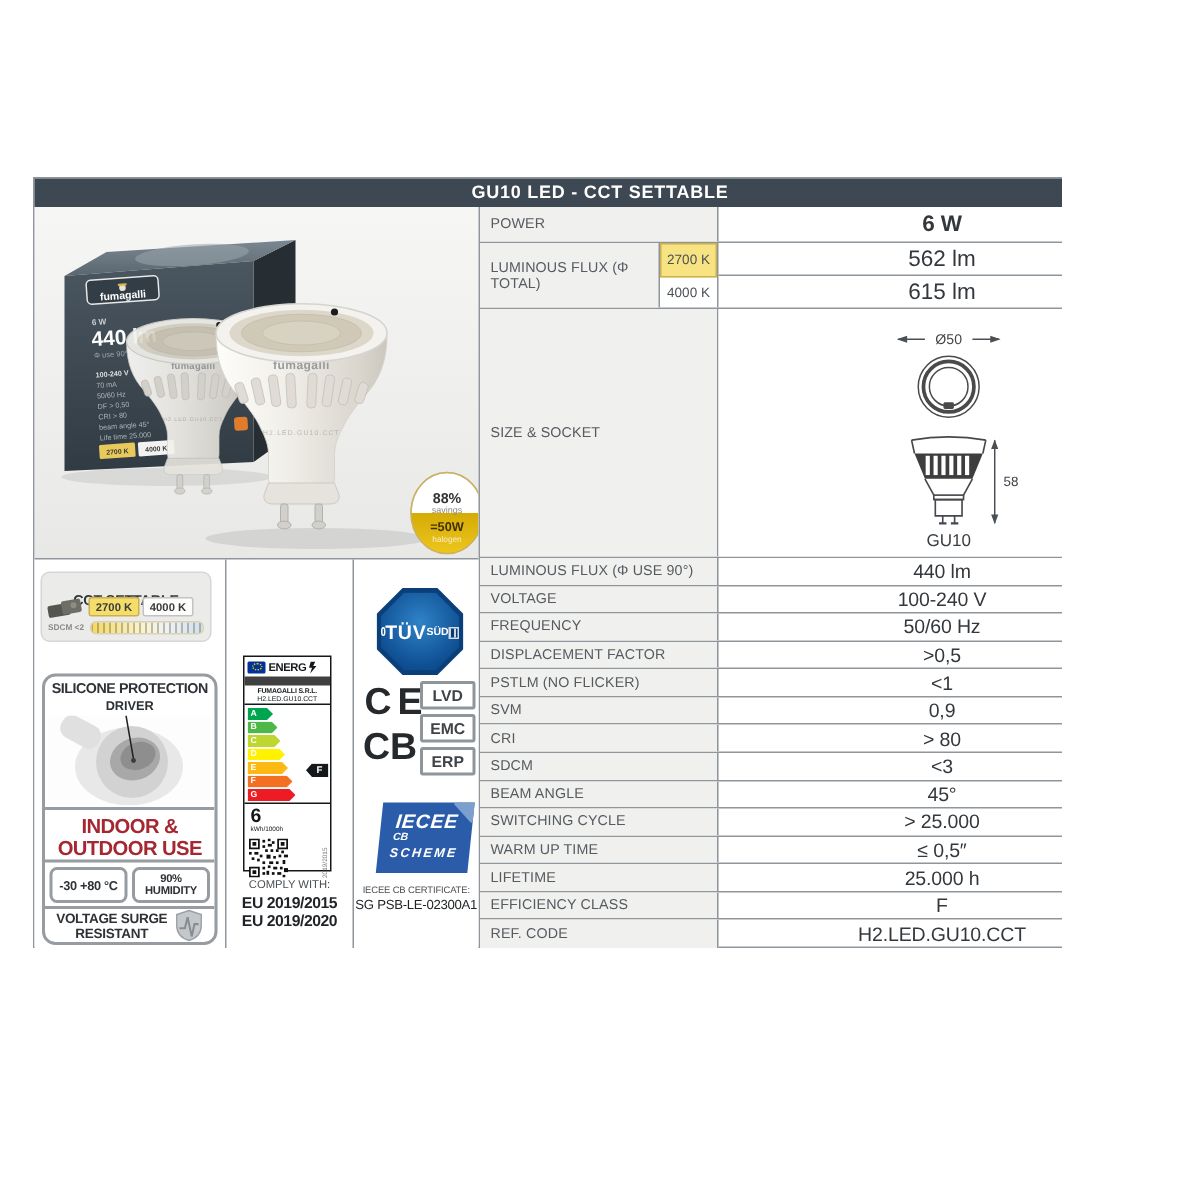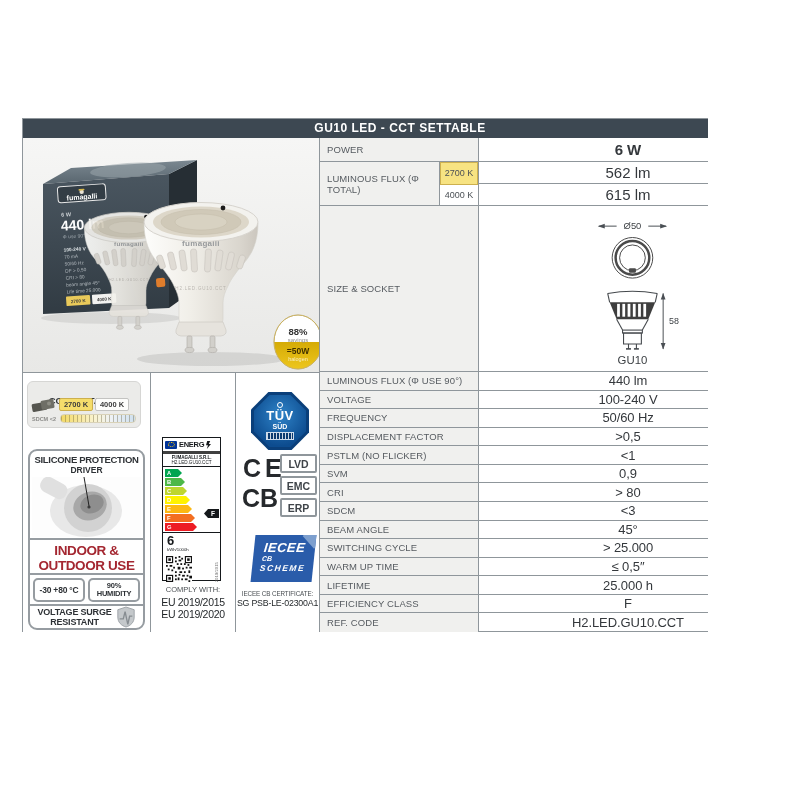--- a/index.html
+++ b/index.html
@@ -49,21 +49,21 @@
   .prot-driver{text-align:center;font-size:8.5px;font-weight:bold;color:#2e3236;margin-top:0px;}
   .drv-photo{position:absolute;left:2px;top:26px;}
   .prot-sec2{position:absolute;top:87px;left:0;right:0;height:33px;border-top:2px solid #969ca1;text-align:center;font-weight:bold;font-size:13.5px;line-height:15px;padding-top:3px;letter-spacing:-.4px;box-sizing:border-box;}
   .prot-row{position:absolute;top:122px;left:0;right:0;height:31px;border-top:2px solid #969ca1;display:flex;gap:3px;padding:3px 3px 2px;box-sizing:border-box;justify-content:center;}
   .mini{flex:1;border:2px solid #969ca1;border-radius:5px;display:flex;flex-direction:column;align-items:center;justify-content:center;font-weight:bold;color:#2e3236;box-sizing:border-box;background:#fff;}
   .mini .t1{font-size:8.5px;letter-spacing:-.2px;}
   .mini .t2{font-size:7.5px;line-height:8px;letter-spacing:-.2px;}
   .prot-surge{position:absolute;top:153px;left:0;right:0;bottom:0;border-top:2px solid #969ca1;display:flex;align-items:center;justify-content:center;gap:4px;font-weight:bold;font-size:9px;color:#2e3236;text-align:center;line-height:10px;letter-spacing:-.2px;}
   
   .enl{position:absolute;left:11px;top:64px;width:59px;height:144px;border:1px solid #15181b;background:#fff;box-sizing:border-box;}
-  .enl-head{height:11px;display:flex;align-items:center;gap:2px;padding:1px 2px;border-bottom:3px solid #404040;box-sizing:content-box;}
+  .enl-head{height:11px;display:flex;align-items:center;gap:2px;padding:1px 2px;border-bottom:6px solid #404040;box-sizing:content-box;}
   .euflag{width:12px;height:8px;background:#003399;border-radius:1px;position:relative;flex:none;}
   .euflag:after{content:"";position:absolute;inset:1.5px 2.5px;border:1px dotted #ffcc00;border-radius:50%;}
   .enl-word{font-size:7.5px;font-weight:bold;color:#15181b;letter-spacing:-.3px;}
   .enl-sup{font-size:4.6px;font-weight:bold;text-align:center;color:#15181b;margin-top:1px;letter-spacing:-.1px;}
   .enl-mod{font-size:4.6px;text-align:center;color:#15181b;border-bottom:1px solid #15181b;padding-bottom:1px;}
   .arrows{margin-top:2px;height:63px;}
   .arr{height:8px;margin:0 0 1px 2px;display:flex;align-items:center;padding-left:2px;color:#fff;font-size:5.8px;font-weight:bold;box-sizing:border-box;clip-path:polygon(0 0,calc(100% - 4px) 0,100% 50%,calc(100% - 4px) 100%,0 100%);}
   .arrows .arr:nth-child(1){width:17px;}
   .arrows .arr:nth-child(2){width:20px;}
   .arrows .arr:nth-child(3){width:22px;}
@@ -72,24 +72,24 @@
   .arrows .arr:nth-child(6){width:30px;}
   .arrows .arr:nth-child(7){width:32px;}
   .fmark{position:absolute;right:1px;top:71px;width:15px;height:9px;background:#15181b;color:#fff;font-size:6.5px;font-weight:bold;display:flex;align-items:center;justify-content:center;padding-left:3px;box-sizing:border-box;clip-path:polygon(4px 0,100% 0,100% 100%,4px 100%,0 50%);}
   .enl-bottom{position:relative;border-top:1px solid #15181b;height:52px;}
   .kwh-num{font-size:13px;font-weight:bold;color:#15181b;margin:1px 0 0 4px;line-height:13px;}
   .kwh-unit{font-size:4.3px;margin-left:4px;color:#15181b;}
   .qr{position:absolute;left:3px;bottom:3px;}
   .side-code{position:absolute;right:1px;bottom:3px;font-size:4.3px;color:#777;writing-mode:vertical-rl;transform:rotate(180deg);white-space:nowrap;}
   .comply{position:absolute;left:0;right:0;top:212px;text-align:center;color:#4a4f53;}
   .comply-t{font-size:7.5px;margin-bottom:2px;}
-  .comply-l{font-size:10.5px;font-weight:normal;color:#1f2326;line-height:12px;letter-spacing:-.3px;}
+  .comply-l{font-size:10.5px;font-weight:bold;color:#1f2326;line-height:12px;letter-spacing:-.3px;}
   
   .tuv{position:absolute;left:15px;top:19px;width:58px;height:58px;clip-path:polygon(30% 0,70% 0,100% 30%,100% 70%,70% 100%,30% 100%,0 70%,0 30%);background:#0a3f7a;}
-  .tuv-in{position:absolute;inset:3px;clip-path:polygon(30% 0,70% 0,100% 30%,100% 70%,70% 100%,30% 100%,0 70%,0 30%);background:radial-gradient(circle at 50% 38%,#2f83c8,#0d4c8f 75%);display:flex;flex-direction:column;align-items:center;justify-content:center;color:#fff;}
+  .tuv-in{position:absolute;inset:3px;clip-path:polygon(30% 0,70% 0,100% 30%,100% 70%,70% 100%,30% 100%,0 70%,0 30%);background:radial-gradient(circle at 50% 38%,#2f83c8,#0d4c8f 75%);display:flex;flex-direction:row;align-items:center;justify-content:center;color:#fff;}
   .tuv-dot{width:6px;height:6px;border:1px solid #fff;border-radius:50%;margin-bottom:1px;box-sizing:border-box;}
   .tuv-t1{font-size:13px;font-weight:bold;letter-spacing:.5px;line-height:13px;}
   .tuv-t2{font-size:7px;font-weight:bold;line-height:9px;}
   .tuv-band{width:26px;height:6px;background:#0b3a70;border:0.5px solid #cfdded;margin-top:1px;background-image:repeating-linear-gradient(90deg,rgba(255,255,255,.8) 0 1px,transparent 1px 3px);}
   .cemark{position:absolute;left:7px;top:82px;font-size:25px;font-weight:bold;color:#26292c;letter-spacing:4px;line-height:26px;}
   .cbmark{position:absolute;left:6px;top:112px;font-size:25px;font-weight:bold;color:#26292c;line-height:26px;}
   .markbox{position:absolute;left:44px;width:37px;height:19px;border:2px solid #8f969b;border-radius:2px;display:flex;align-items:center;justify-content:center;font-size:10.5px;font-weight:bold;color:#3f4449;box-sizing:border-box;background:#fff;}
   .mb1{top:81px;}.mb2{top:103px;}.mb3{top:125px;}
   .iecee{position:absolute;left:17px;top:162px;width:61px;height:47px;background:#2a5caa;transform:skewX(-6deg);color:#fff;overflow:hidden;}
   .iecee:after{content:"";position:absolute;right:-8px;top:-8px;width:18px;height:18px;background:#7d9fce;transform:rotate(45deg);}

